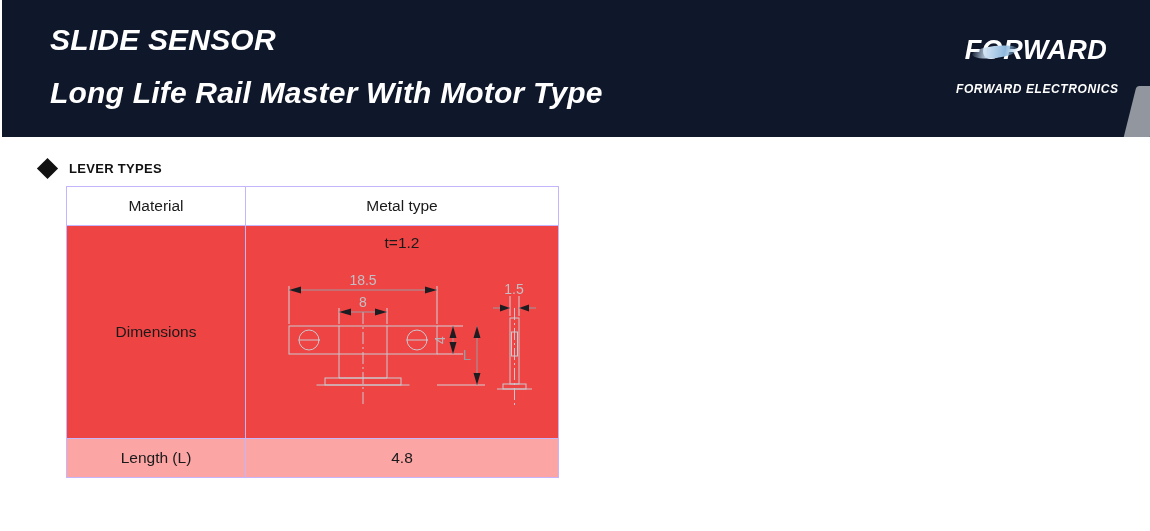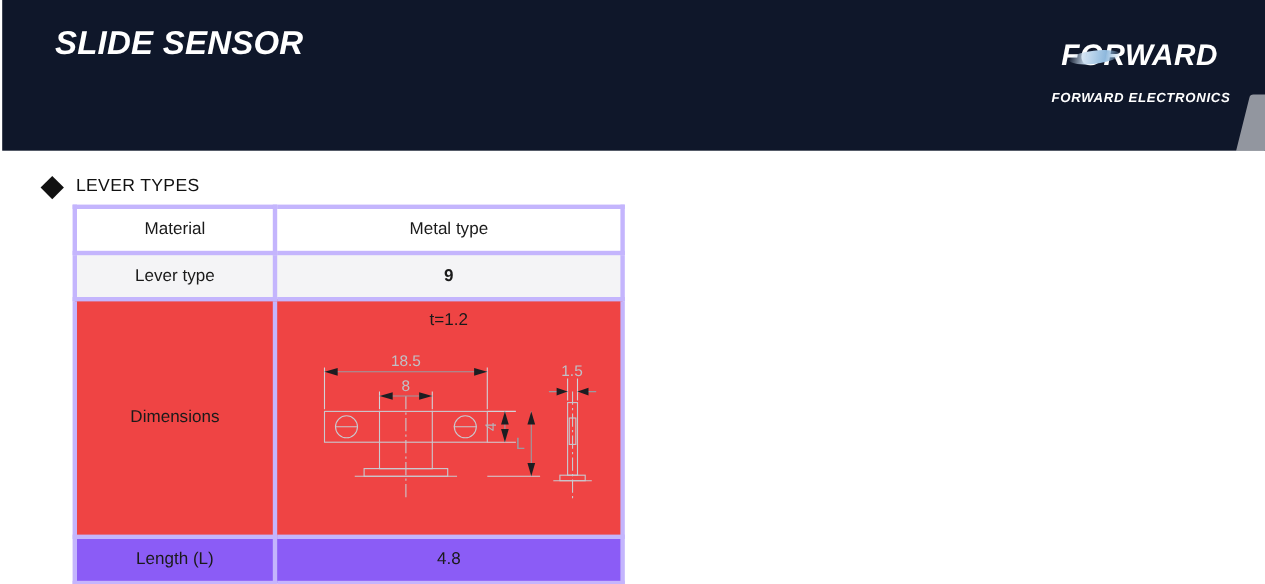--- a/index.html
+++ b/index.html
@@ -108,51 +108,51 @@
     align-items: center;
     gap: 14px;
   }
   #section-bullet-icon {
     width: 15px;
     height: 15px;
     background: #111111;
     transform: rotate(45deg);
   }
   #section-heading-label {
-    font-size: 16px;
-    font-weight: normal;
+    font-size: 13px;
+    font-weight: bold;
     color: #111111;
     letter-spacing: .3px;
   }
 
   
   #lever-table {
     position: absolute;
     left: 66px;
     top: 186px;
     width: 490px;
     border-collapse: collapse;
     table-layout: fixed;
   }
   #lever-table td {
-    border: 4px solid #c4b5fd;
+    border: 1px solid #c4b5fd;
     font-size: 15.5px;
     color: #1a1a1a;
     text-align: center;
     vertical-align: middle;
     padding: 0;
   }
   .col-label { width: 178px; }
   .col-value { width: 312px; }
 
   .row-material td { height: 38px; background: #ffffff; }
   .row-levertype td { height: 38px; background: #f4f4f6; }
   .row-levertype .val-cell { font-weight: bold; }
   .row-dimensions td { height: 212px; background: #ef4444; }
-  .row-length td { height: 38px; background: #8b5cf6; }
+  .row-length td { height: 38px; background: #fca5a5; }
 
   
   #dimensions-cell-inner {
     position: relative;
     width: 100%;
     height: 212px;
   }
   #thickness-note {
     position: absolute;
     left: 0;
@@ -169,20 +169,21 @@
     transform: translateX(-50%);
   }
 </style>
 </head>
 <body>
 
 <div id="header-banner">
 
   <div id="header-titles">
     <div class="hdr-line" id="header-title-main">SLIDE SENSOR</div>
+    <div class="hdr-line" id="header-title-sub">Long Life Rail Master With Motor Type</div>
   </div>
 
   <div id="brand-logo">
     <div id="brand-logo-wordmark">FORWARD</div>
     <div id="brand-logo-swoosh"></div>
     <div id="brand-logo-tagline">FORWARD ELECTRONICS</div>
   </div>
 
   <div id="header-edge-mark"></div>
 </div>
@@ -192,24 +193,20 @@
   <span id="section-heading-label">LEVER TYPES</span>
 </div>
 
 <table id="lever-table">
   <tbody>
     <tr class="row-material">
       <td class="col-label">Material</td>
       <td class="col-value val-cell">Metal type</td>
     </tr>
 
-    <tr class="row-levertype">
-      <td class="col-label">Lever type</td>
-      <td class="col-value val-cell">9</td>
-    </tr>
 
     <tr class="row-dimensions">
       <td class="col-label">Dimensions</td>
       <td class="col-value">
         <div id="dimensions-cell-inner">
 
           <div id="thickness-note">t=1.2</div>
 
           <svg id="lever-drawing" width="270" height="150" viewBox="0 0 270 150">
             <g fill="none" stroke="#c9c9cf" stroke-width="1" stroke-linecap="square">

